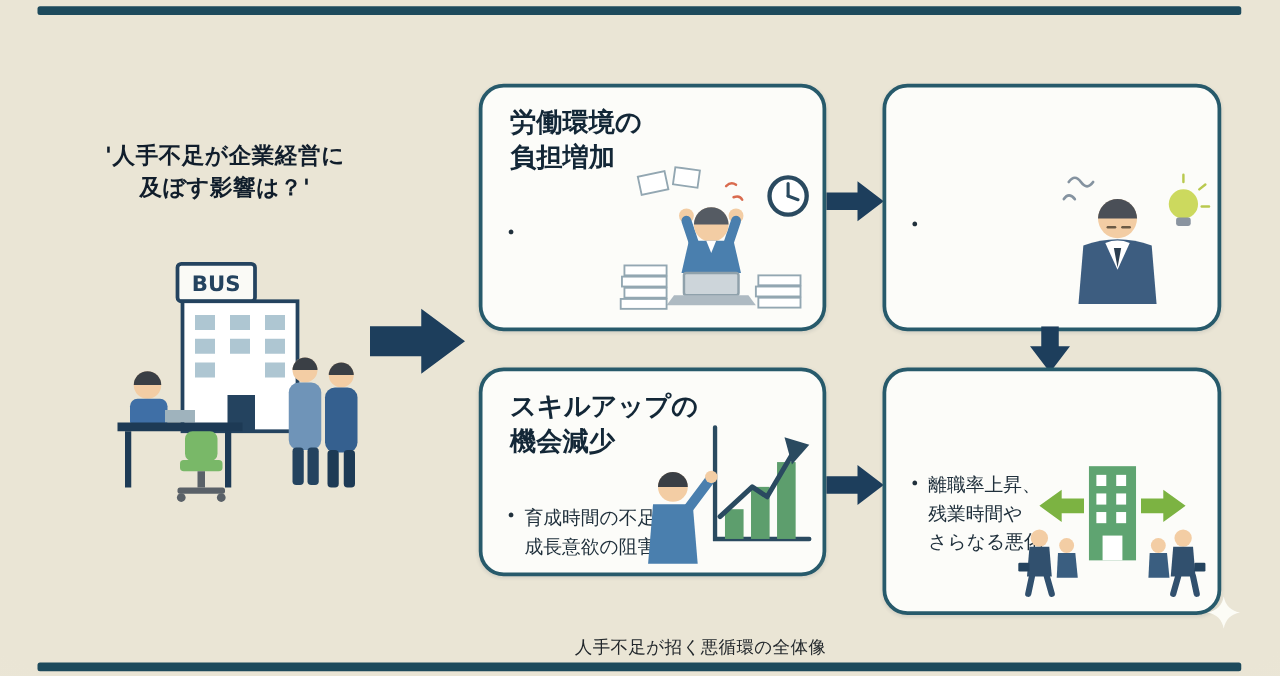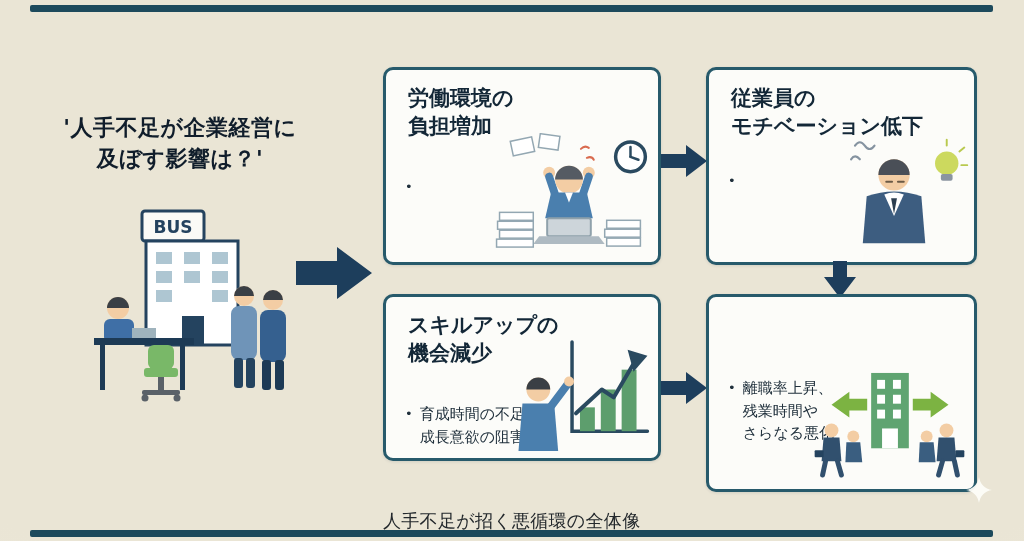--- a/index.html
+++ b/index.html
@@ -3,49 +3,49 @@
 <meta charset="utf-8">
 <style>
   *{margin:0;padding:0;box-sizing:border-box}
   html,body{background:#ffffff;font-family:"DejaVu Sans","Liberation Sans",sans-serif}
   .canvas{position:relative;width:1024px;height:541px;overflow:hidden;
     background:radial-gradient(ellipse 130% 130% at 50% 45%, #eae5d5 55%, #f1ede1 100%)}
   .bar{position:absolute;left:30px;right:31px;height:7px;background:#1d4a5c;border-radius:2px}
   .bar-top{top:5px}
   .bar-bottom{bottom:4px}
   .main-title{position:absolute;left:6px;top:112px;width:348px;text-align:center;
-    font-size:22px;font-weight:bold;color:#101d2b;line-height:1.42;white-space:pre-line;letter-spacing:.5px}
+    font-size:18px;font-weight:bold;color:#101d2b;line-height:1.42;white-space:pre-line;letter-spacing:.5px}
   .office{position:absolute;left:92px;top:208px;width:205px;height:200px}
   .arrow{position:absolute}
   .arrow-main{left:296px;top:245px;width:76px;height:56px}
   .arrow-top{left:661px;top:144px;width:46px;height:34px}
   .arrow-bottom{left:661px;top:371px;width:46px;height:34px}
   .arrow-down{left:822px;top:261px;width:36px;height:37px}
-  .box{position:absolute;background:#fcfcf9;border:3px solid #275a6b;border-radius:10px;
+  .box{position:absolute;background:#fcfcf9;border:3px solid #275a6b;border-radius:20px;
     box-shadow:0 1px 3px rgba(40,60,70,.12)}
   .box1{left:383px;top:67px;width:278px;height:198px}
   .box2{left:706px;top:67px;width:271px;height:198px}
   .box3{left:383px;top:294px;width:278px;height:167px}
   .box4{left:706px;top:294px;width:271px;height:198px}
   .box-title{position:absolute;left:22px;top:15px;font-size:21px;font-weight:bold;color:#132737;
     line-height:1.32;white-space:pre-line}
   .box-bullet{position:absolute;left:19px;display:flex;gap:7px;font-size:15px;color:#20303c;line-height:1.5}
   .box-bullet .dot{flex:0 0 auto;padding-top:1px;font-size:13px}
   .box-bullet .btext{white-space:pre-line}
   .box1 .box-bullet{top:106px}
   .box2 .box-bullet{top:100px}
   .box3 .box-bullet{top:106px}
   .box4 .box-bullet{top:80px}
   .illus{position:absolute}
   .illus-stress{right:5px;bottom:5px;width:172px;height:124px}
   .illus-demotivated{right:4px;bottom:10px;width:150px;height:122px}
   .illus-skill{right:6px;bottom:6px;width:150px;height:124px}
   .illus-leaving{right:4px;bottom:8px;width:162px;height:114px}
-  .caption{position:absolute;left:383px;top:509px;width:278px;text-align:left;
-    font-size:18px;color:#23282c;letter-spacing:.3px}
+  .caption{position:absolute;left:383px;top:509px;width:278px;text-align:right;
+    font-size:14px;color:#23282c;letter-spacing:.3px}
   .sparkle{position:absolute;left:966px;top:477px;width:26px;height:26px}
 </style>
 </head>
 <body>
 
 <div class="canvas">
 
   <div class="bar bar-top"></div>
   <div class="bar bar-bottom"></div>
 
@@ -154,22 +154,20 @@
         <rect x="126" y="106" width="34" height="8"></rect>
       </g>
     </svg>
   </div>
 
   <svg class="arrow arrow-top" viewBox="0 0 46 34">
     <polygon points="0,10 25,10 25,1 46,17 25,33 25,24 0,24" fill="#1d3e5c"></polygon>
   </svg>
 
   <div class="box box2">
-    <div class="box-title">従業員の
-モチベーション低下</div>
     <div class="box-bullet">
       <span class="dot">•</span>
     </div>
     <svg class="illus illus-demotivated" viewBox="0 0 150 125">
       <g stroke="#8593a0" stroke-width="2.2" fill="none" stroke-linecap="round">
         <path d="M34,16 q5,-7 10,0 q5,7 10,0"></path>
         <path d="M30,30 q4,-6 9,0"></path>
       </g>
       <g>
         <circle cx="128" cy="34" r="12" fill="#ccd95e"></circle>

